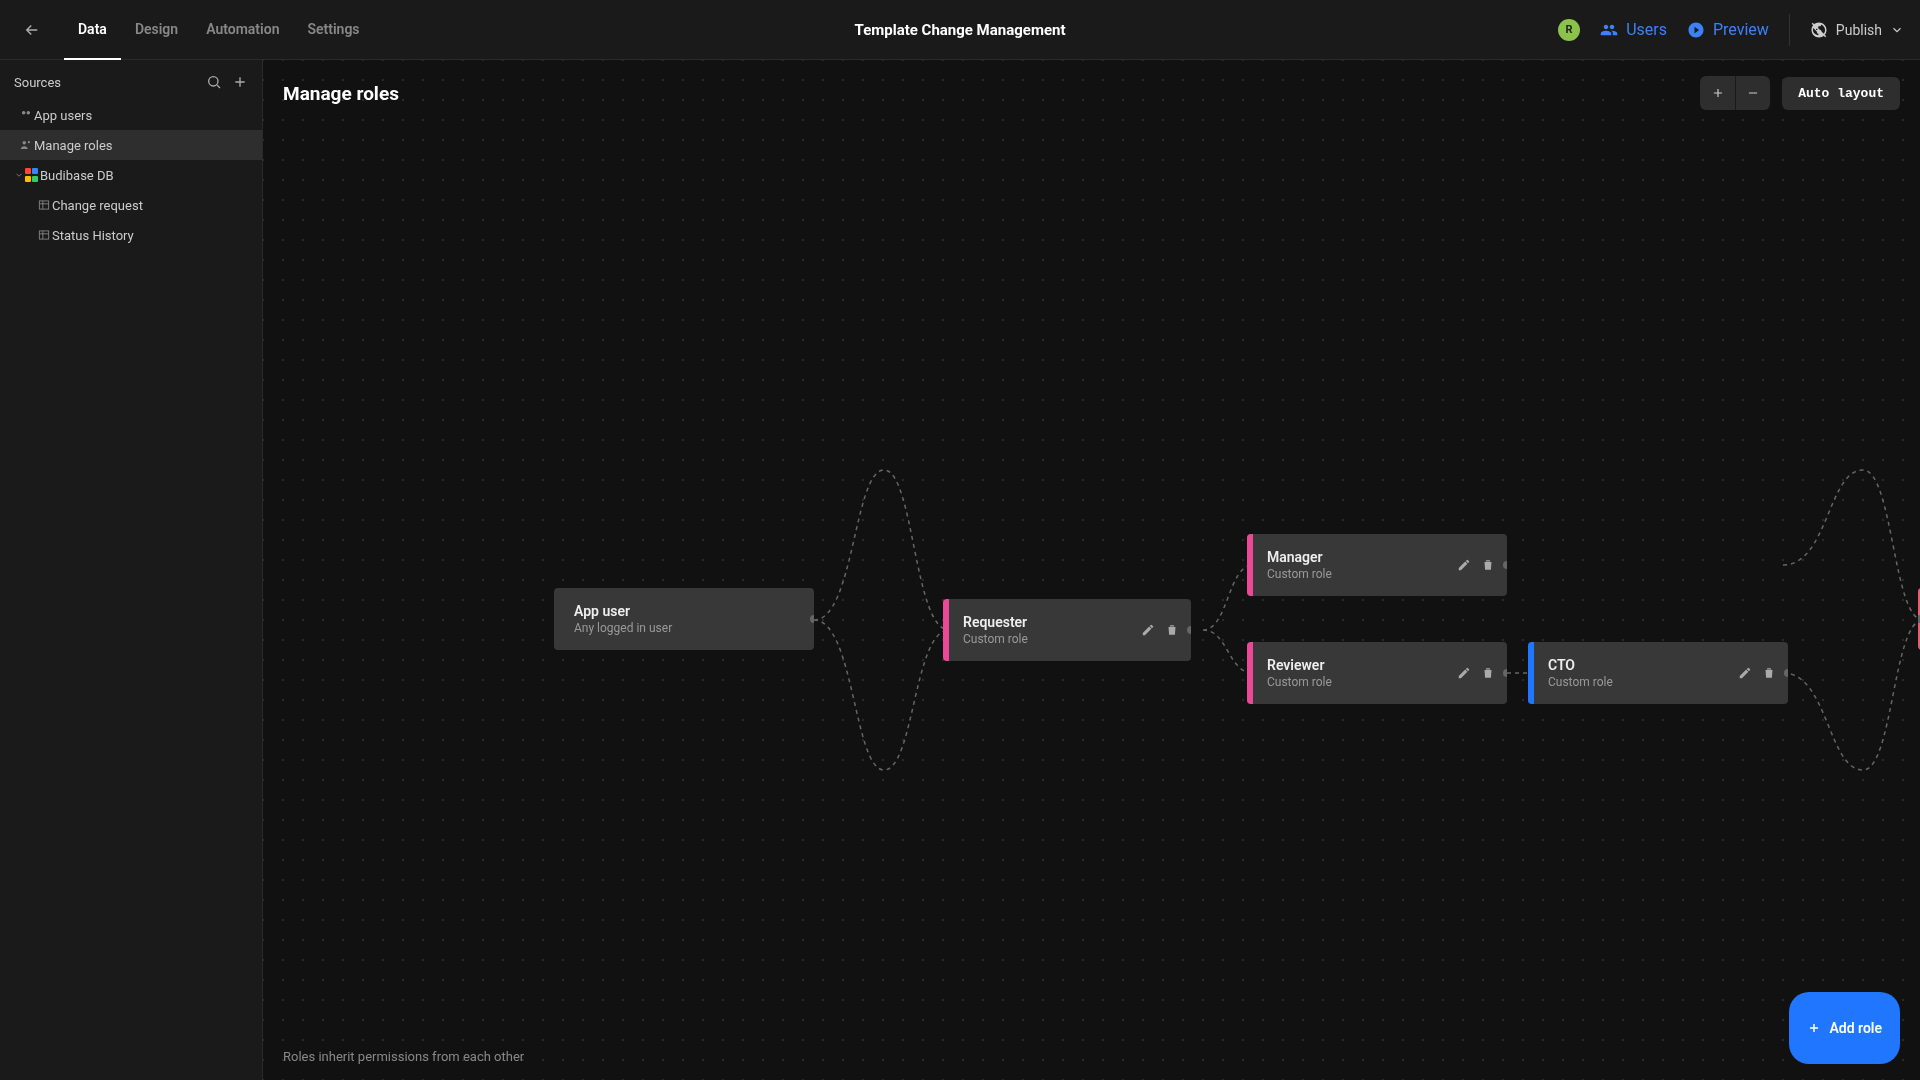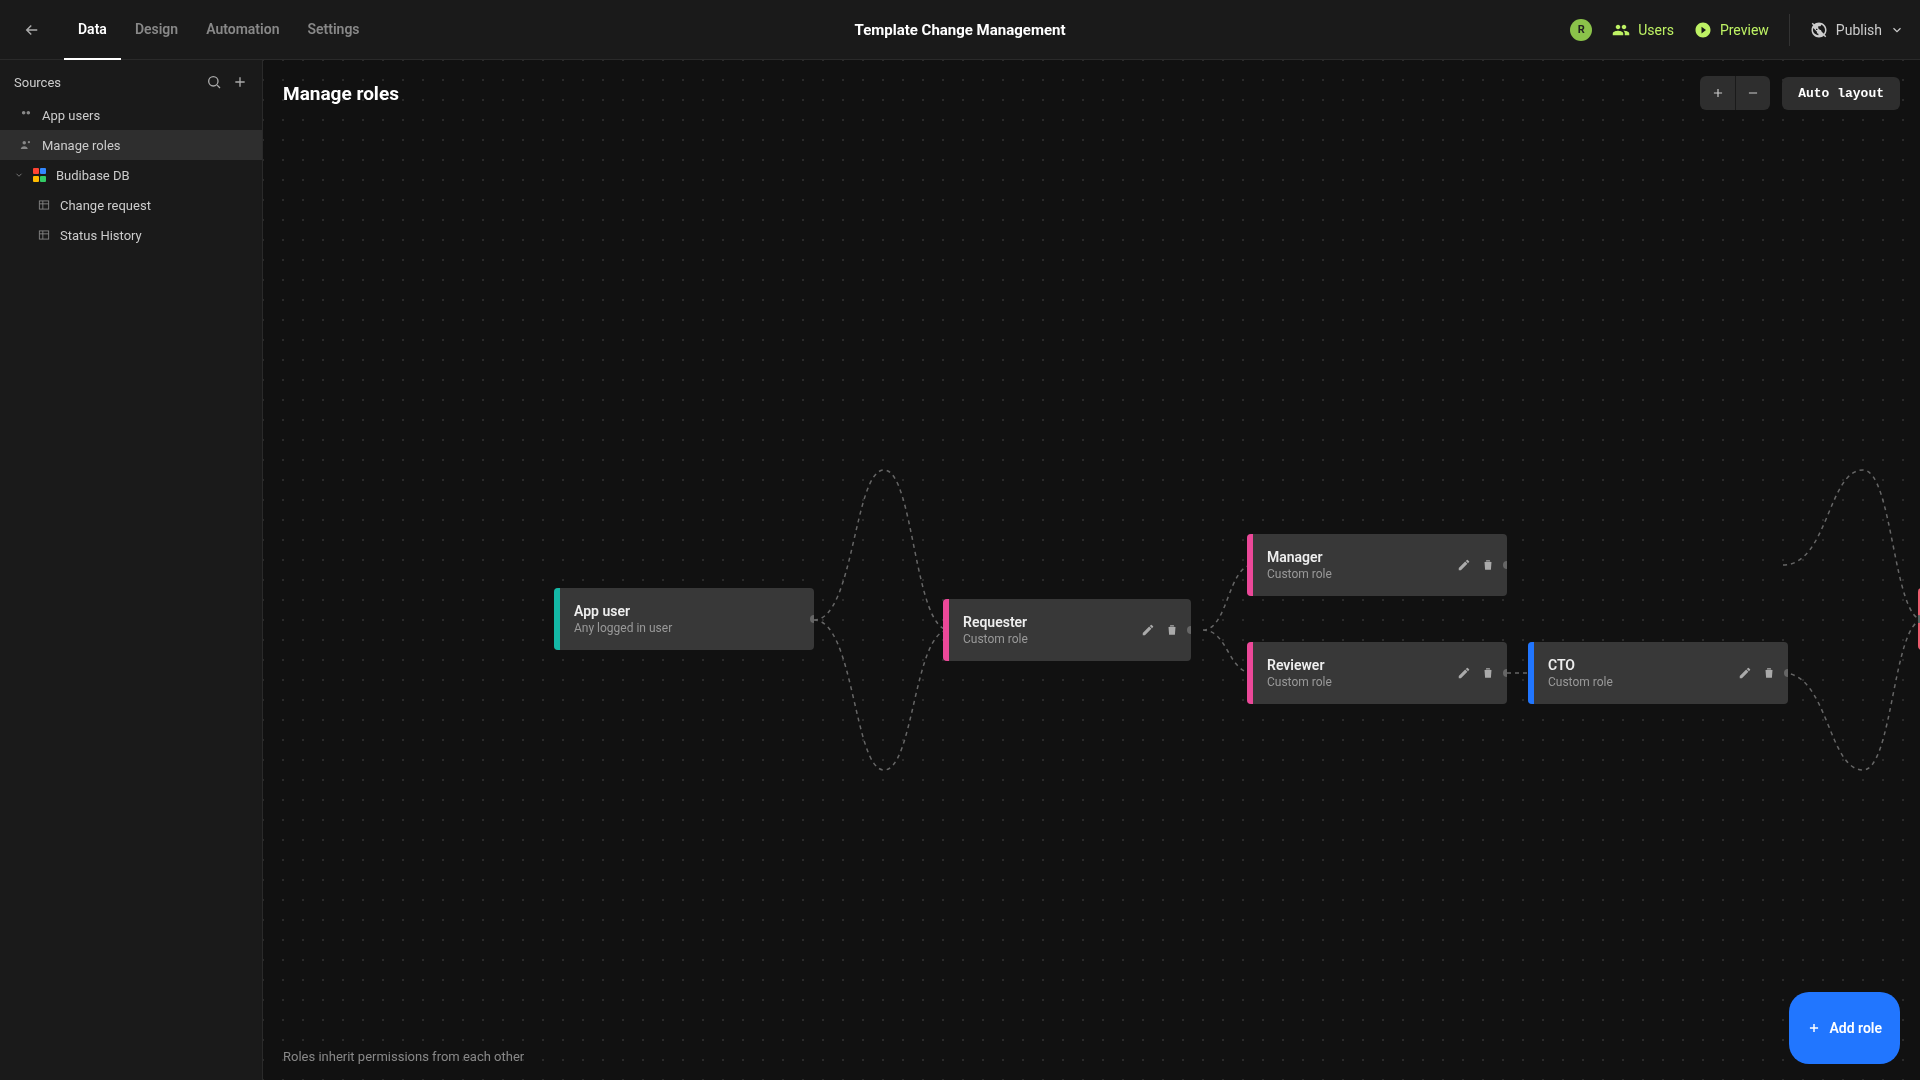--- a/index.html
+++ b/index.html
@@ -21,31 +21,31 @@
   position: relative;
 }
 .topbar-left { display: flex; align-items: center; gap: 4px; }
 .back-btn { width: 32px; height: 32px; display: flex; align-items: center; justify-content: center; cursor: pointer; color: #aaa; }
 .nav-tabs { display: flex; gap: 0; margin-left: 12px; }
 .nav-tab { padding: 0 14px; height: 60px; display: flex; align-items: center; color: #888; font-size: 14px; font-weight: 600; cursor: pointer; border-bottom: 2px solid transparent; }
 .nav-tab.active { color: #fff; border-bottom: 2px solid #fff; }
 .topbar-center { position: absolute; left: 50%; transform: translateX(-50%); font-weight: 700; font-size: 15px; color: #fff; }
 .topbar-right { margin-left: auto; display: flex; align-items: center; gap: 20px; }
 .avatar { width: 22px; height: 22px; border-radius: 50%; background: #8bc34a; color: #222; font-size: 11px; font-weight: 700; display: flex; align-items: center; justify-content: center; }
-.top-action { display: flex; align-items: center; gap: 8px; color: #bef264; font-size: 14px; cursor: pointer; }
+.top-action { display: flex; align-items: center; gap: 8px; color: #3b82f6; font-size: 16px; cursor: pointer; }
 .top-action svg { width: 18px; height: 18px; }
 .publish-group { display: flex; align-items: center; gap: 8px; color: #ccc; font-size: 14px; cursor: pointer; padding-left: 20px; border-left: 1px solid #333; height: 32px; }
 .main { display: flex; height: calc(100% - 60px); }
 .sidebar { width: 263px; background: #1a1a1a; border-right: 1px solid #2a2a2a; padding-top: 14px; }
 .sidebar-header { display: flex; align-items: center; justify-content: space-between; padding: 0 14px 10px 14px; }
 .sidebar-title { font-size: 13px; color: #ccc; }
 .sidebar-icons { display: flex; gap: 10px; }
 .sidebar-icons svg { width: 16px; height: 16px; color: #aaa; cursor: pointer; }
 .tree { font-size: 13px; }
-.tree-item { display: flex; align-items: center; gap: 8px; padding: 7px 14px 7px 18px; cursor: pointer; color: #ccc; }
+.tree-item { display: flex; align-items: center; padding: 7px 14px 7px 18px; cursor: pointer; color: #ccc; }
 .tree-item.selected { background: #2e2e2e; }
 .tree-item.sub { padding-left: 36px; }
 .tree-icon { width: 16px; height: 16px; display: flex; align-items: center; justify-content: center; color: #888; }
 .tree-icon.colored { position: relative; }
 .db-icon { display: flex; gap: 1px; flex-wrap: wrap; width: 14px; height: 14px; }
 .db-icon span { width: 6px; height: 6px; border-radius: 1px; }
 .canvas-area { flex: 1; position: relative; background: #111; overflow: hidden; }
 .dots-bg {
   position: absolute; inset: 0;
   background-image: radial-gradient(circle, #2a2a2a 1px, transparent 1px);
@@ -222,21 +222,21 @@
     <svg class="connector" style="left:940px; top:490px; width:50px; height:130px;">
         <path d="M0 80 C 25 80, 25 15, 50 15 M0 80 C 25 80, 25 123, 50 123"></path>
       </svg>
     <svg class="connector" style="left:1244px; top:605px; width:26px; height:20px;">
         <path d="M0 8 L26 8"></path>
       </svg>
     <svg class="connector" style="left:1520px; top:400px; width:140px; height:320px;">
         <path d="M0 105 C 45 105, 45 10, 80 10 C 110 10, 110 160, 140 160 M0 213 C 45 213, 45 310, 80 310 C 110 310, 110 160, 140 160"></path>
       </svg>
 
-    <div class="node" style="left:291px; top:528px; width:260px;">
+    <div class="node" style="left:291px; top:528px; width:260px;align-items:center;">
       <div class="node-accent" style="background:#14b8a6;"></div>
       <div class="node-body">
         <div class="node-title">App user</div>
         <div class="node-sub">Any logged in user</div>
       </div>
       <div class="node-handle"></div>
     </div>
 
     <div class="node" style="left:680px; top:539px; width:248px;">
       <div class="node-accent" style="background:#ec4899;"></div>

